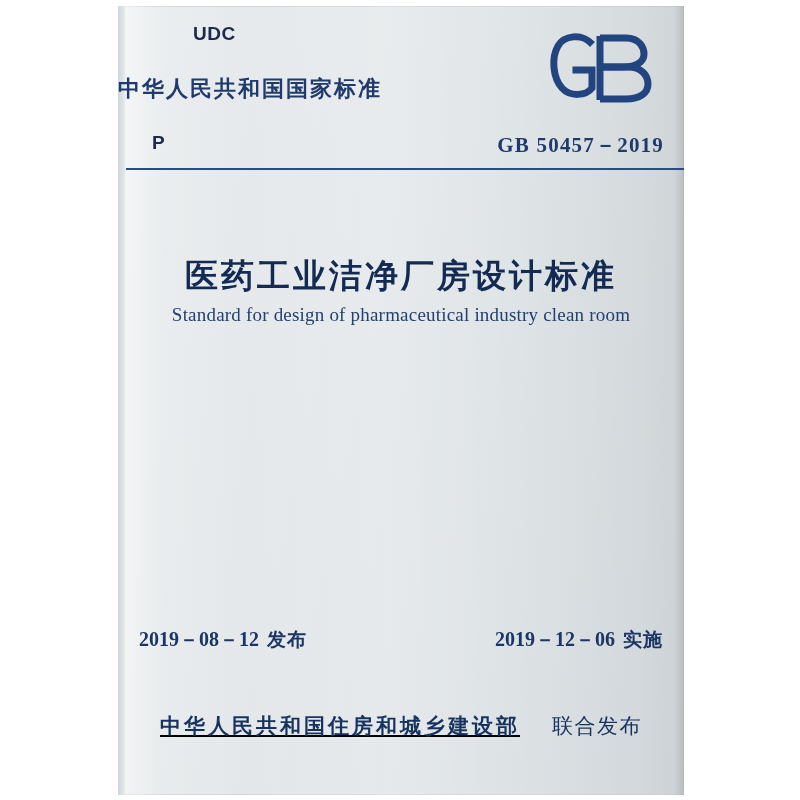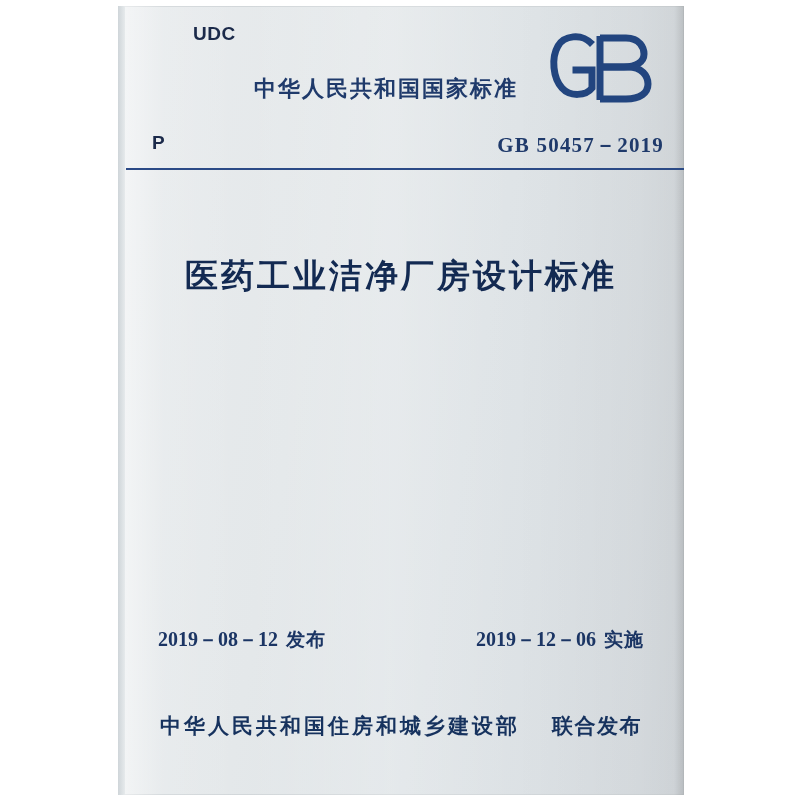--- a/index.html
+++ b/index.html
@@ -63,21 +63,21 @@
     font-size: 19px;
     letter-spacing: 0.5px;
     color: #1b2a4a;
     margin-left: 41px;
   }
   .nat-std {
     position: absolute;
     left: 0;
     top: 68px;
     width: 536px;
-    text-align: center;
+    text-align: left;
     font-size: 22px;
     font-weight: bold;
     letter-spacing: 2px;
     color: #1f3a6b;
     font-family: "DejaVu Sans", sans-serif;
   }
   .p-letter {
     position: absolute;
     left: 34px;
     top: 126px;
@@ -142,21 +142,21 @@
   }
 
   
   .dates {
     position: absolute;
     left: 0;
     top: 620px;
     width: 566px;
     display: flex;
     justify-content: space-between;
-    padding: 0 40px;
+    padding: 0 21px;
     box-sizing: border-box;
   }
   .date-item {
     font-size: 20px;
     font-weight: bold;
     color: #1b3564;
     white-space: nowrap;
     font-family: "Liberation Serif", serif;
   }
   .date-item .cn {
@@ -175,33 +175,34 @@
     display: flex;
     align-items: center;
     justify-content: center;
     padding: 0 22px;
     box-sizing: border-box;
   }
   .issuers {
     display: flex;
     flex-direction: column;
     gap: 6px;
+    text-decoration: underline;
   }
   .issuer-line {
     font-size: 21px;
     font-weight: bold;
     color: #16325e;
     letter-spacing: 3px;
     font-family: "DejaVu Sans", sans-serif;
     white-space: nowrap;
   }
   .joint {
     margin-left: 32px;
     font-size: 21px;
-    font-weight: bold;
+    font-weight: normal;
     color: #16325e;
     letter-spacing: 1.5px;
     font-family: "DejaVu Sans", sans-serif;
     white-space: nowrap;
   }
 </style>
 </head>
 <body>
 
 <div class="cover">
@@ -225,20 +226,21 @@
       </g>
     </svg>
   </div>
 
   <div class="p-letter">P</div>
   <div class="std-number">GB 50457－2019</div>
 
   <div class="rule"></div>
 
   <div class="title-cn">医药工业洁净厂房设计标准</div>
+  <div class="title-en">Standard for design of pharmaceutical industry clean room</div>
 
   <div class="dates">
     <div class="date-item">
       <span>2019－08－12</span><span class="cn">发布</span>
     </div>
     <div class="date-item">
       <span>2019－12－06</span><span class="cn">实施</span>
     </div>
   </div>
 

